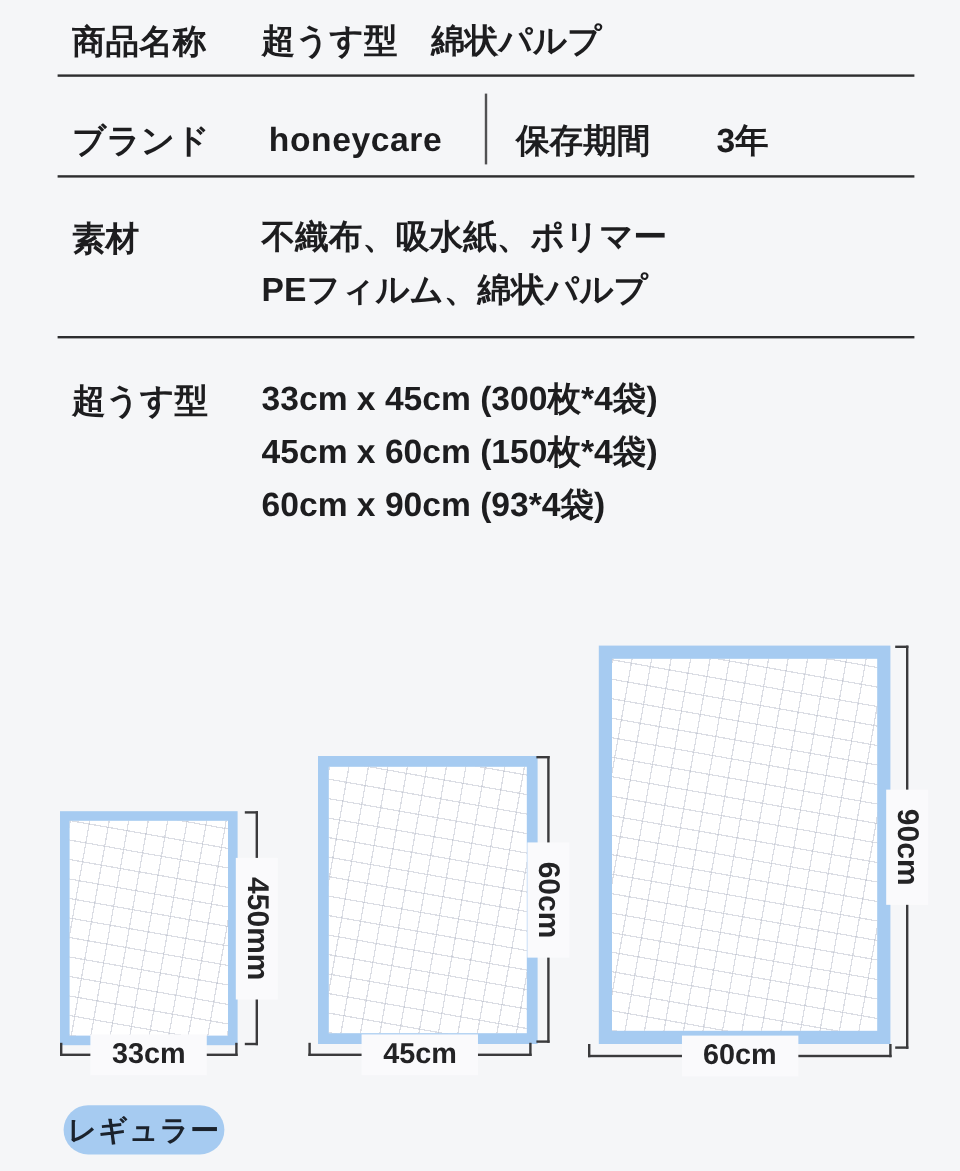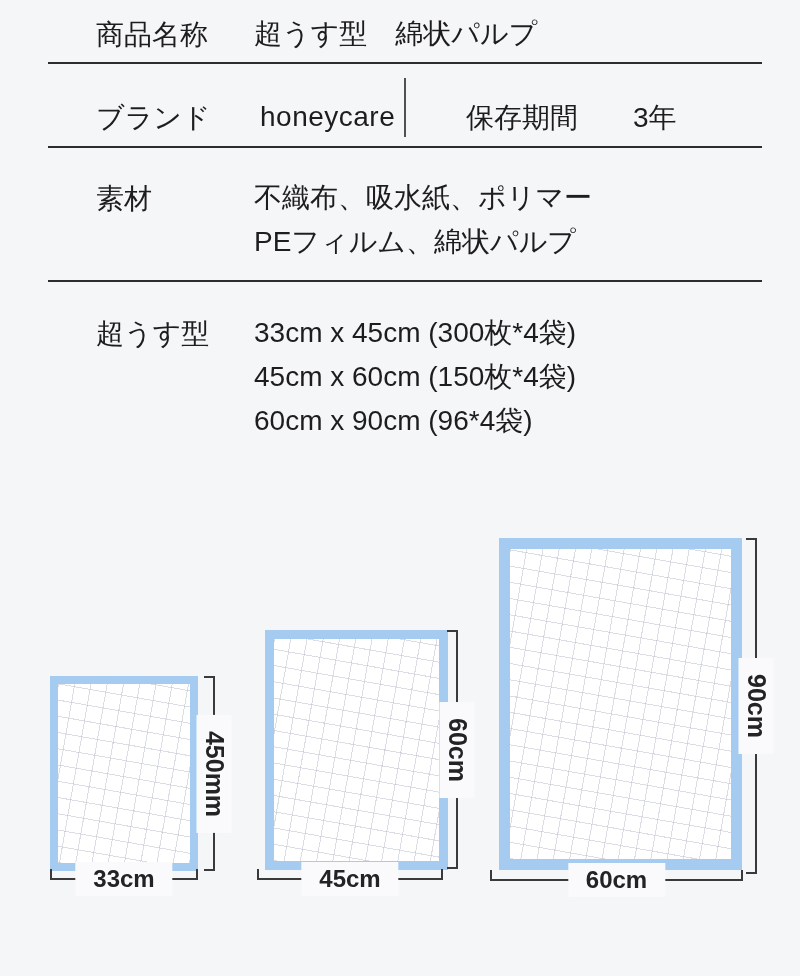--- a/index.html
+++ b/index.html
@@ -9,21 +9,21 @@
     --blue:#a6cbf1;
     --dim:#3a3a3c;
     --chip:#fafafc;
   }
   *{margin:0;padding:0;box-sizing:border-box;}
   html,body{background:var(--bg);}
   body{font-family:"Liberation Sans","DejaVu Sans",sans-serif;color:var(--ink);}
   .stage{position:relative;width:800px;height:976px;background:var(--bg);overflow:hidden;}
 
   
-  .spec span{position:absolute;white-space:nowrap;font-size:28px;font-weight:400;line-height:1.2;margin-left:36px;}
+  .spec span{position:absolute;white-space:nowrap;font-size:28px;font-weight:700;line-height:1.2;}
   .rule{position:absolute;left:48px;width:714px;height:2px;background:var(--rule);}
   .rule.d1{top:62px}
   .rule.d2{top:146px}
   .rule.d3{top:280px}
   .vsep{position:absolute;left:404px;top:78px;width:2px;height:59px;background:#515153;}
 
   .r1-label{left:60px;top:18px}
   .r1-value{left:218px;top:17px;font-size:29px}
   .r2-label{left:60px;top:101px}
   .r2-value{left:224px;top:100px;font-size:29px;font-weight:600;letter-spacing:.5px}
@@ -94,35 +94,36 @@
     <div class="rule d2"></div>
 
     <span class="r3-label">素材</span>
     <span class="r3-line1">不織布、吸水紙、ポリマー</span>
     <span class="r3-line2">PEフィルム、綿状パルプ</span>
     <div class="rule d3"></div>
 
     <span class="r4-label">超うす型</span>
     <span class="r4-line1">33cm x 45cm (300枚*4袋)</span>
     <span class="r4-line2">45cm x 60cm (150枚*4袋)</span>
-    <span class="r4-line3">60cm x 90cm (96*4袋)</span>
+    <span class="r4-line3">60cm x 90cm (93*4袋)</span>
   </section>
 
   <section>
 
     <div class="fig">
       <div class="pad pad1">
         <div class="pad-inner"></div>
       </div>
       <div class="vdim vdim1">
         <span class="vlabel">450mm</span>
       </div>
       <div class="hdim hdim1">
         <span class="hlabel">33cm</span>
       </div>
+      <div class="pill pill1">レギュラー</div>
     </div>
 
     <div class="fig">
       <div class="pad pad2">
         <div class="pad-inner"></div>
       </div>
       <div class="vdim vdim2">
         <span class="vlabel">60cm</span>
       </div>
       <div class="hdim hdim2">

